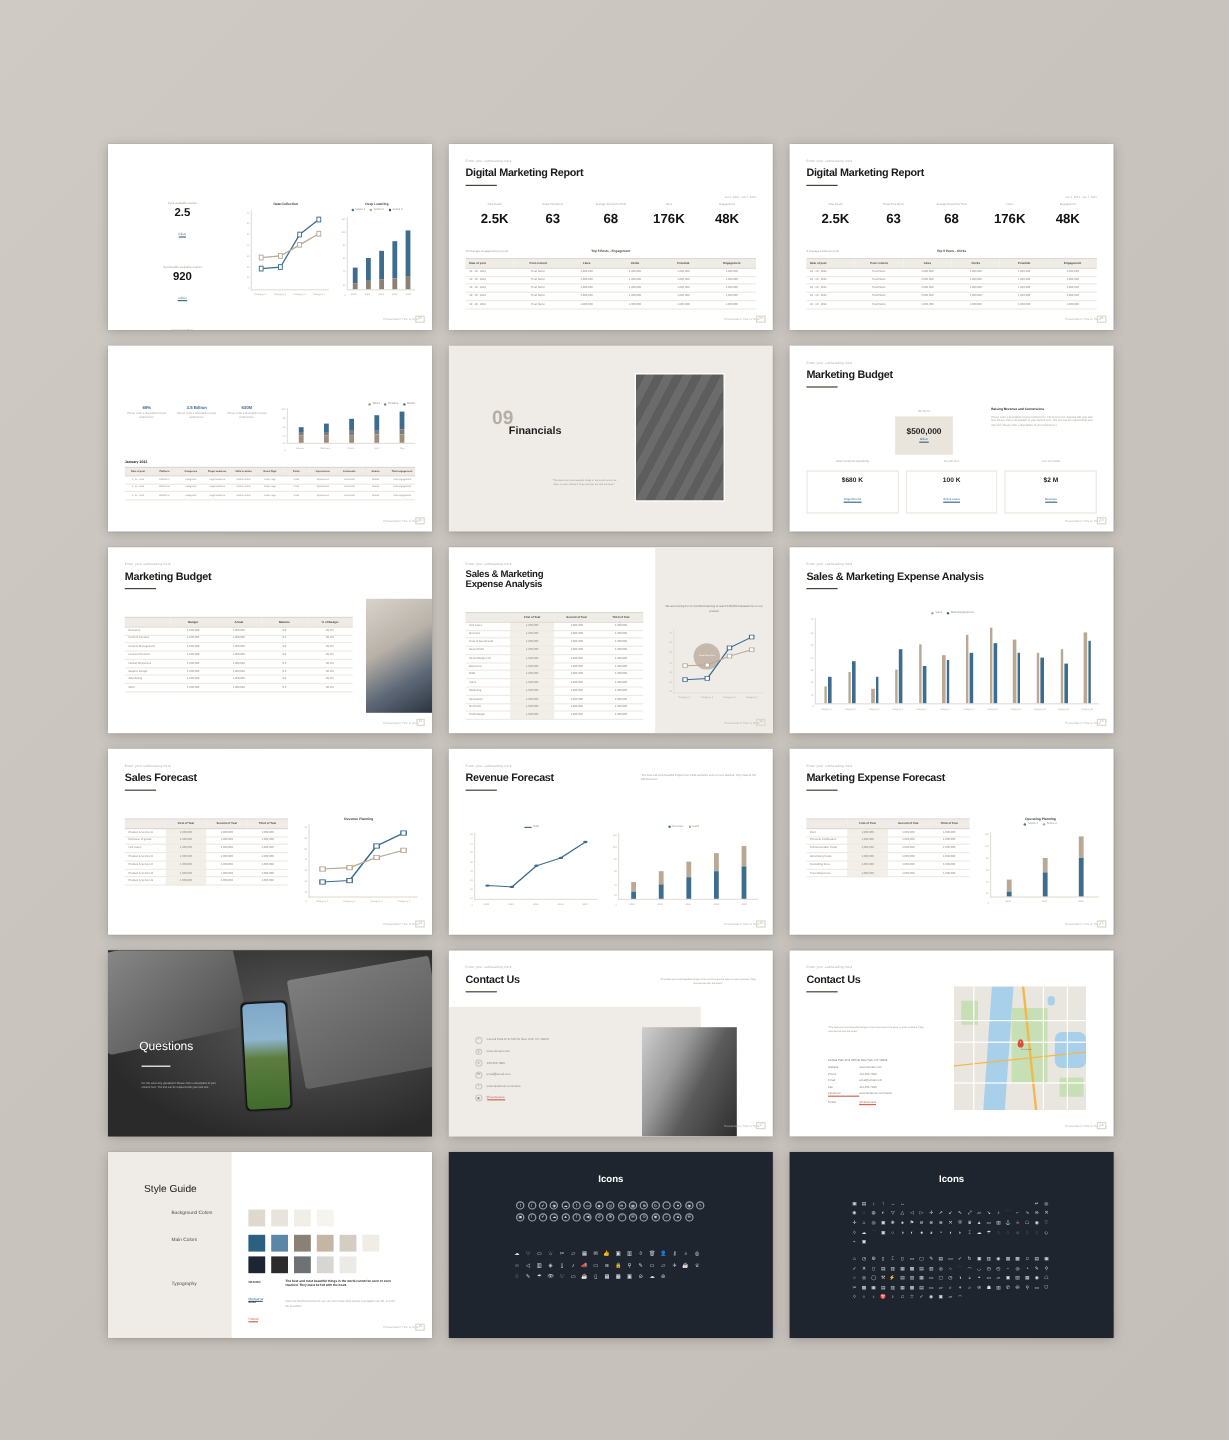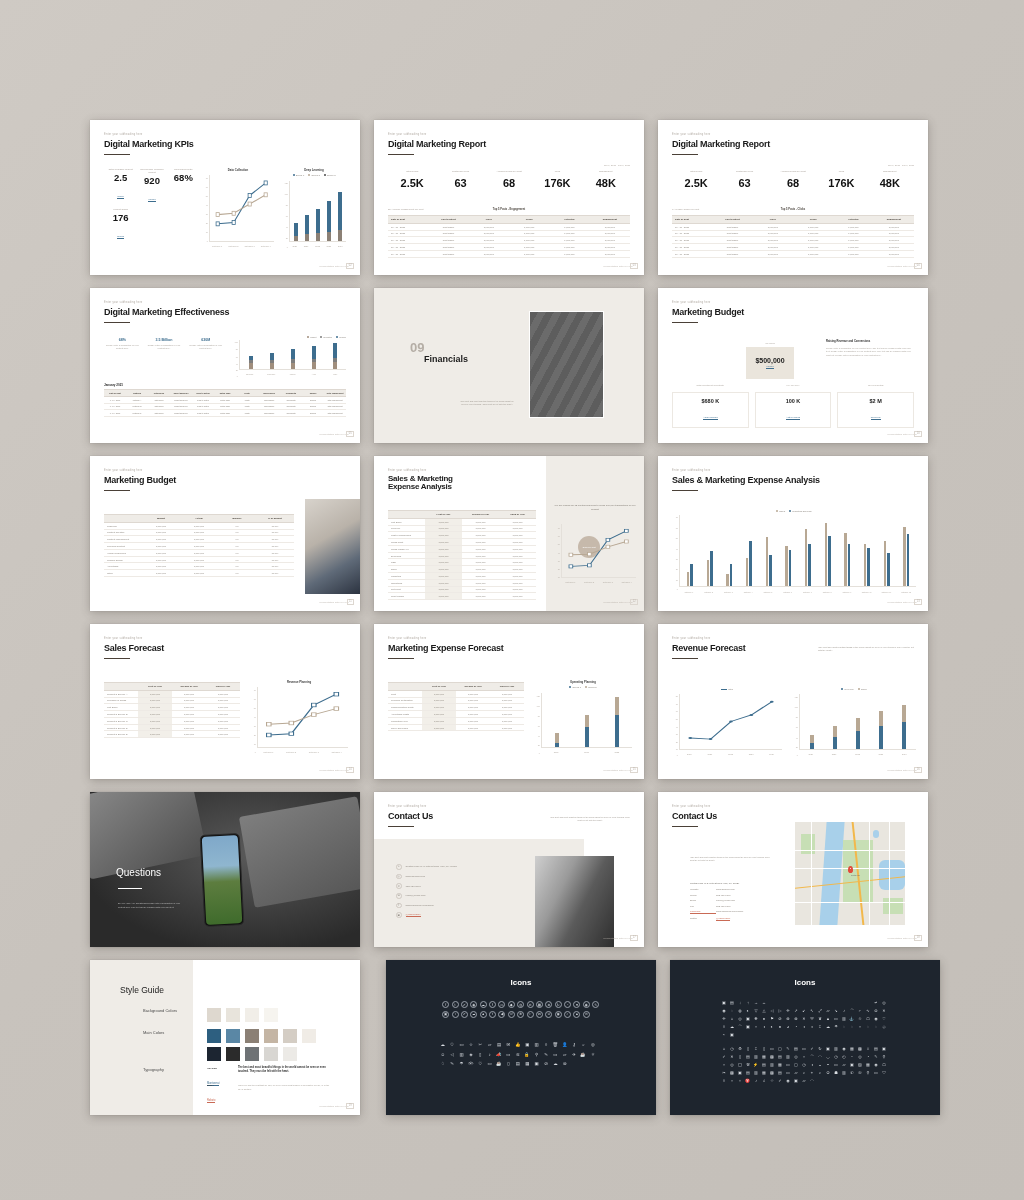--- a/index.html
+++ b/index.html
@@ -21,21 +21,21 @@
     grid-template-rows: repeat(6, 155px);
     column-gap: 14px; row-gap: 13px;
   }
   .slide {
     position: relative; width: 270px; height: 155px;
     background: #ffffff;
     box-shadow: 0 2px 9px rgba(60,52,45,.30), 0 0 1px rgba(0,0,0,.2);
     overflow: hidden;
   }
   .slide.cream { background: #efece7; }
-  .slide.dark  { background: #1e252e; margin-left: 12px; }
+  .slide.dark  { background: #1e252e; }
 
   
   .pad { position:absolute; left:14px; top:13px; right:14px; }
   .eyebrow { font-size:2.6px; letter-spacing:.25px; color:#b0a9a1; }
   .title { font-size:9px; font-weight:700; color:#1a1a1a; letter-spacing:-.25px; margin-top:2.5px; line-height:1.12; }
   .title.sm { font-size:8px; }
   .rule { width:26px; height:1.6px; background:#4a4037; margin-top:5px; }
   .pgfoot { position:absolute; right:11px; bottom:7px; font-size:2.4px; color:#b9b2aa; letter-spacing:.1px; }
   .pgnum  { position:absolute; right:6px; bottom:6.2px; font-size:2.6px; color:#b9b2aa; border:.4px solid #ddd7d0; padding:.5px 1.4px; }
   .kpi-lbl { font-size:2.5px; color:#a49c94; line-height:1.35; text-align:center; }
@@ -116,28 +116,23 @@
   .phone .scr { position:absolute; inset:1px; border-radius:4px;
      background:linear-gradient(180deg,#7fa8c9 0%,#8fb6cf 34%,#5d7d3f 52%,#3f6b2c 100%); }
 </style>
 </head>
 <body>
 
 <div class="board">
 <div class="grid">
 
   <div class="slide">
-    <div class="pad">
-      <div class="eyebrow">Enter your subheading here</div>
-      <div class="title">Digital Marketing KPIs</div>
-      <div class="rule"></div>
-    </div>
 
     <div style="position:absolute;left:18px;top:48px;width:88px;">
-      <div style="display:grid;grid-template-columns:1fr 1fr 1fr;gap:4px 6px;">
+      <div style="display:grid;grid-template-columns:1fr;gap:20px 6px;">
         <div>
           <div class="kpi-lbl">Total available market</div>
           <div class="kpi-val">2.5</div>
           <div class="kpi-subwrap"><span class="kpi-sub">billion</span></div>
         </div>
         <div>
           <div class="kpi-lbl">Serviceable available market</div>
           <div class="kpi-val">920</div>
           <div class="kpi-subwrap"><span class="kpi-sub">million</span></div>
         </div>
@@ -438,25 +433,20 @@
                 <td>1,000,000</td>
               </tr>
       </tbody>
           </table>
     </div>
     <div class="pgfoot">Presentation Title Is Here</div>
     <div class="pgnum">04</div>
   </div>
 
   <div class="slide">
-    <div class="pad">
-      <div class="eyebrow">Enter your subheading here</div>
-      <div class="title">Digital Marketing Effectiveness</div>
-      <div class="rule"></div>
-    </div>
     <div style="position:absolute;left:14px;top:50px;width:120px;display:flex;gap:5px;">
       <div style="flex:1">
             <div style="font-size:3.6px;font-weight:700;color:#3d6d8e;text-align:center">68%</div>
             <div style="font-size:2.2px;color:#a29b93;text-align:center;line-height:1.45;margin-top:2px">Please enter a description of your content here.</div>
           </div>
       <div style="flex:1">
             <div style="font-size:3.6px;font-weight:700;color:#3d6d8e;text-align:center">3.5 Billion</div>
             <div style="font-size:2.2px;color:#a29b93;text-align:center;line-height:1.45;margin-top:2px">Please enter a description of your content here.</div>
           </div>
       <div style="flex:1">
@@ -594,21 +584,21 @@
           <td style="font-size:1.9px">Total engagement</td>
         </tr>
       </tbody>
           </table>
     </div>
     <div class="pgfoot">Presentation Title Is Here</div>
     <div class="pgnum">05</div>
   </div>
 
   <div class="slide cream">
-    <div style="position:absolute;left:36px;top:52px;font-size:13px;color:#b5aea6;font-weight:700">09</div>
+    <div style="position:absolute;left:36px;top:52px;font-size:16px;color:#b5aea6;font-weight:700">09</div>
     <div style="position:absolute;left:50px;top:66px;font-size:9px;font-weight:700;color:#1d1d1d">Financials</div>
     <div class="quote" style="position:absolute;left:86px;top:112px;width:54px;text-align:center;font-size:2.1px">"The best and most beautiful things in the world cannot be seen or even touched. They must be felt with the heart."</div>
     <div class="photo g1" style="position:absolute;left:155px;top:23px;width:75px;height:107px;border:1px solid #fff"></div>
   </div>
 
   <div class="slide">
     <div class="pad">
       <div class="eyebrow">Enter your subheading here</div>
       <div class="title">Marketing Budget</div>
       <div class="rule"></div>
@@ -1053,20 +1043,137 @@
         </div>
       </div>
     </div>
     <div class="pgfoot">Presentation Title Is Here</div>
     <div class="pgnum">14</div>
   </div>
 
   <div class="slide">
     <div class="pad">
       <div class="eyebrow">Enter your subheading here</div>
+      <div class="title">Revenue Forecast</div>
+      <div class="rule"></div>
+    </div>
+    <div class="quote" style="position:absolute;right:14px;top:22px;width:96px;font-size:2.2px">"The best and most beautiful things in the world cannot be seen or even touched. They must be felt with the heart."</div>
+
+    <div style="position:absolute;left:14px;top:62px;width:110px;height:72px;">
+      <div class="legend">
+            <span>
+              <i style="width:6px;height:1px;background:#3d6d8e;display:inline-block"></i>
+              <b style="font-weight:400">Total</b>
+            </span>
+          </div>
+      <div style="position:absolute;left:0;top:8px;right:0;bottom:0;">
+        <div class="axis-y">
+              <i style="top:3%">80</i>
+              <i style="top:15%">70</i>
+              <i style="top:27%">60</i>
+              <i style="top:39%">50</i>
+              <i style="top:51%">40</i>
+              <i style="top:63%">30</i>
+              <i style="top:75%">20</i>
+              <i style="top:86%">10</i>
+              <i style="top:96%">0</i>
+            </div>
+        <div class="plot">
+          <svg viewBox="0 0 100 100" preserveAspectRatio="none" style="width:100%;height:100%">
+            <polyline points="10,80 30,82 50,50 70,38 90,14" fill="none" stroke="#3d6d8e" stroke-width="1.5"></polyline>
+            <g fill="#3d6d8e">
+                  <circle cx="10" cy="80" r="1.8"></circle>
+                  <circle cx="30" cy="82" r="1.8"></circle>
+                  <circle cx="50" cy="50" r="1.8"></circle>
+                  <circle cx="70" cy="38" r="1.8"></circle>
+                  <circle cx="90" cy="14" r="1.8"></circle>
+                </g>
+          </svg>
+        </div>
+        <div class="xlabs">
+          <span>2020</span>
+              <span>2021</span>
+          <span>2022</span>
+              <span>2023</span>
+          <span>2024</span>
+        </div>
+      </div>
+    </div>
+
+    <div style="position:absolute;left:134px;right:12px;top:62px;height:72px;">
+      <div class="legend">
+        <span>
+              <i class="dot" style="background:#3d6d8e"></i>
+              <b style="font-weight:400">Revenue</b>
+            </span>
+        <span>
+              <i class="dot" style="background:#b8a894"></i>
+              <b style="font-weight:400">Sales</b>
+            </span>
+      </div>
+      <div style="position:absolute;left:0;top:8px;right:0;bottom:0;">
+        <div class="axis-y">
+              <i style="top:4%">120</i>
+              <i style="top:20%">100</i>
+              <i style="top:36%">80</i>
+              <i style="top:52%">60</i>
+              <i style="top:68%">40</i>
+              <i style="top:83%">20</i>
+              <i style="top:95%">0</i>
+            </div>
+        <div class="plot">
+          <div class="bars">
+            <div class="bargrp">
+                  <div class="stack" style="height:26%">
+                    <div style="flex:1;background:#b8a894"></div>
+                    <div style="height:40%;background:#3d6d8e"></div>
+                  </div>
+                </div>
+            <div class="bargrp">
+                  <div class="stack" style="height:42%">
+                    <div style="flex:1;background:#b8a894"></div>
+                    <div style="height:54%;background:#3d6d8e"></div>
+                  </div>
+                </div>
+            <div class="bargrp">
+                  <div class="stack" style="height:57%">
+                    <div style="flex:1;background:#b8a894"></div>
+                    <div style="height:59%;background:#3d6d8e"></div>
+                  </div>
+                </div>
+            <div class="bargrp">
+                  <div class="stack" style="height:70%">
+                    <div style="flex:1;background:#b8a894"></div>
+                    <div style="height:61%;background:#3d6d8e"></div>
+                  </div>
+                </div>
+            <div class="bargrp">
+                  <div class="stack" style="height:80%">
+                    <div style="flex:1;background:#b8a894"></div>
+                    <div style="height:62%;background:#3d6d8e"></div>
+                  </div>
+                </div>
+          </div>
+        </div>
+        <div class="xlabs">
+          <span>2020</span>
+              <span>2021</span>
+          <span>2022</span>
+              <span>2023</span>
+          <span>2024</span>
+        </div>
+      </div>
+    </div>
+    <div class="pgfoot">Presentation Title Is Here</div>
+    <div class="pgnum">16</div>
+  </div>
+
+  <div class="slide">
+    <div class="pad">
+      <div class="eyebrow">Enter your subheading here</div>
       <div class="title">Marketing Expense Forecast</div>
       <div class="rule"></div>
     </div>
     <div style="position:absolute;left:14px;width:136px;top:58px;">
       <table class="t" style="font-size:2.1px">
         <tbody>
               <tr class="hdr">
                 <th class="l"></th>
                 <th class="colhi">First of Year</th>
                 <th>Second of Year</th>
@@ -1157,137 +1264,20 @@
         </div>
         <div class="xlabs">
           <span>2020</span>
               <span>2021</span>
               <span>2022</span>
         </div>
       </div>
     </div>
     <div class="pgfoot">Presentation Title Is Here</div>
     <div class="pgnum">15</div>
-  </div>
-
-  <div class="slide">
-    <div class="pad">
-      <div class="eyebrow">Enter your subheading here</div>
-      <div class="title">Revenue Forecast</div>
-      <div class="rule"></div>
-    </div>
-    <div class="quote" style="position:absolute;right:14px;top:22px;width:96px;font-size:2.2px">"The best and most beautiful things in the world cannot be seen or even touched. They must be felt with the heart."</div>
-
-    <div style="position:absolute;left:14px;top:62px;width:110px;height:72px;">
-      <div class="legend">
-            <span>
-              <i style="width:6px;height:1px;background:#3d6d8e;display:inline-block"></i>
-              <b style="font-weight:400">Total</b>
-            </span>
-          </div>
-      <div style="position:absolute;left:0;top:8px;right:0;bottom:0;">
-        <div class="axis-y">
-              <i style="top:3%">80</i>
-              <i style="top:15%">70</i>
-              <i style="top:27%">60</i>
-              <i style="top:39%">50</i>
-              <i style="top:51%">40</i>
-              <i style="top:63%">30</i>
-              <i style="top:75%">20</i>
-              <i style="top:86%">10</i>
-              <i style="top:96%">0</i>
-            </div>
-        <div class="plot">
-          <svg viewBox="0 0 100 100" preserveAspectRatio="none" style="width:100%;height:100%">
-            <polyline points="10,80 30,82 50,50 70,38 90,14" fill="none" stroke="#3d6d8e" stroke-width="1.5"></polyline>
-            <g fill="#3d6d8e">
-                  <circle cx="10" cy="80" r="1.8"></circle>
-                  <circle cx="30" cy="82" r="1.8"></circle>
-                  <circle cx="50" cy="50" r="1.8"></circle>
-                  <circle cx="70" cy="38" r="1.8"></circle>
-                  <circle cx="90" cy="14" r="1.8"></circle>
-                </g>
-          </svg>
-        </div>
-        <div class="xlabs">
-          <span>2020</span>
-              <span>2021</span>
-          <span>2022</span>
-              <span>2023</span>
-          <span>2024</span>
-        </div>
-      </div>
-    </div>
-
-    <div style="position:absolute;left:134px;right:12px;top:62px;height:72px;">
-      <div class="legend">
-        <span>
-              <i class="dot" style="background:#3d6d8e"></i>
-              <b style="font-weight:400">Revenue</b>
-            </span>
-        <span>
-              <i class="dot" style="background:#b8a894"></i>
-              <b style="font-weight:400">Sales</b>
-            </span>
-      </div>
-      <div style="position:absolute;left:0;top:8px;right:0;bottom:0;">
-        <div class="axis-y">
-              <i style="top:4%">120</i>
-              <i style="top:20%">100</i>
-              <i style="top:36%">80</i>
-              <i style="top:52%">60</i>
-              <i style="top:68%">40</i>
-              <i style="top:83%">20</i>
-              <i style="top:95%">0</i>
-            </div>
-        <div class="plot">
-          <div class="bars">
-            <div class="bargrp">
-                  <div class="stack" style="height:26%">
-                    <div style="flex:1;background:#b8a894"></div>
-                    <div style="height:40%;background:#3d6d8e"></div>
-                  </div>
-                </div>
-            <div class="bargrp">
-                  <div class="stack" style="height:42%">
-                    <div style="flex:1;background:#b8a894"></div>
-                    <div style="height:54%;background:#3d6d8e"></div>
-                  </div>
-                </div>
-            <div class="bargrp">
-                  <div class="stack" style="height:57%">
-                    <div style="flex:1;background:#b8a894"></div>
-                    <div style="height:59%;background:#3d6d8e"></div>
-                  </div>
-                </div>
-            <div class="bargrp">
-                  <div class="stack" style="height:70%">
-                    <div style="flex:1;background:#b8a894"></div>
-                    <div style="height:61%;background:#3d6d8e"></div>
-                  </div>
-                </div>
-            <div class="bargrp">
-                  <div class="stack" style="height:80%">
-                    <div style="flex:1;background:#b8a894"></div>
-                    <div style="height:62%;background:#3d6d8e"></div>
-                  </div>
-                </div>
-          </div>
-        </div>
-        <div class="xlabs">
-          <span>2020</span>
-              <span>2021</span>
-          <span>2022</span>
-              <span>2023</span>
-          <span>2024</span>
-        </div>
-      </div>
-    </div>
-    <div class="pgfoot">Presentation Title Is Here</div>
-    <div class="pgnum">16</div>
   </div>
 
   <div class="slide" style="background:#2e2e2e">
     <div class="photo g3" style="position:absolute;inset:0">
       <div style="position:absolute;left:-10px;top:-8px;width:120px;height:84px;background:linear-gradient(150deg,#8a8a8a,#4e4e4e);transform:rotate(-12deg);border-radius:4px"></div>
       <div style="position:absolute;right:-6px;top:14px;width:120px;height:92px;background:linear-gradient(160deg,#7e7e7e,#565656);transform:rotate(-10deg);border-radius:3px"></div>
       <div class="phone" style="left:112px;top:42px;width:40px;height:92px;transform:rotate(-3deg)">
             <div class="scr"></div>
           </div>
     </div>

